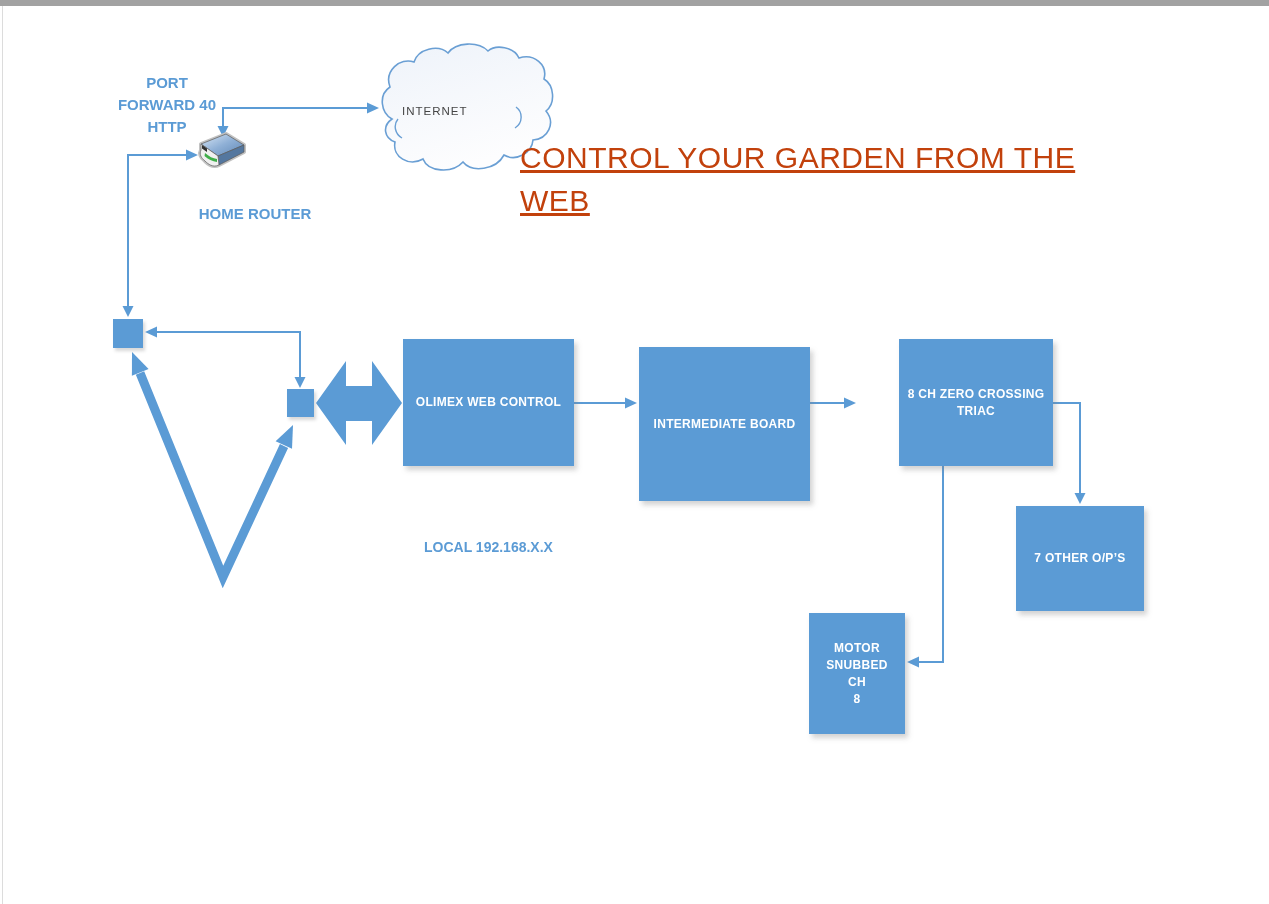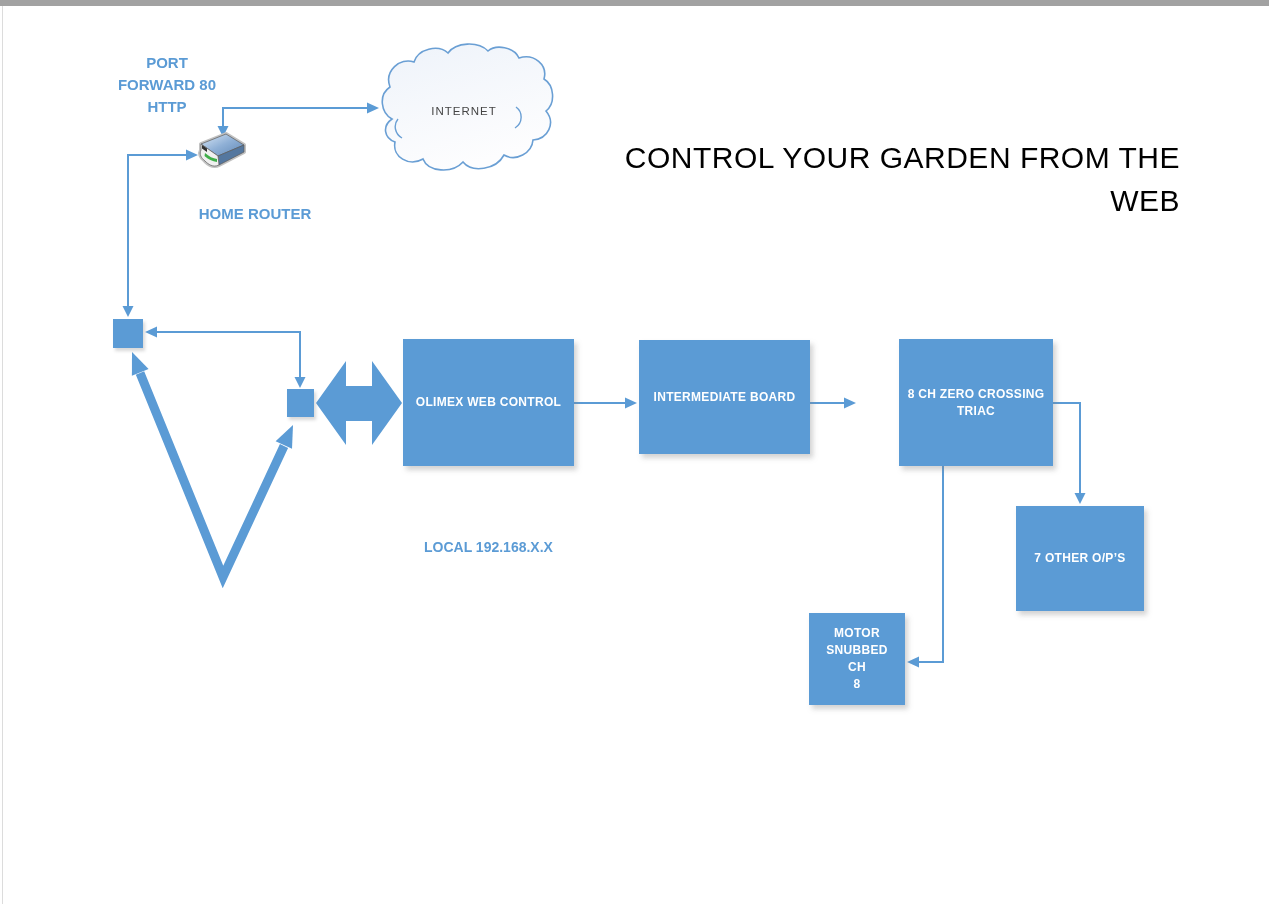--- a/index.html
+++ b/index.html
@@ -8,39 +8,40 @@
     font-family:"Liberation Sans", sans-serif;overflow:hidden;
   }
   .topbar{position:absolute;left:0;top:0;width:1269px;height:6px;background:#a2a2a2;}
   .leftedge{position:absolute;left:2px;top:6px;width:1px;height:898px;background:#dcdcdc;}
   svg.layer{position:absolute;left:0;top:0;width:1269px;height:904px;}
   .lbl{position:absolute;color:#5b9bd5;font-weight:600;}
   .lbl div{white-space:nowrap;}
   .center{text-align:center;}
   .title{
     position:absolute;left:520px;top:136px;width:660px;
-    color:#000000;font-size:30px;line-height:43px;text-align:right;font-weight:400;
+    color:#c2410c;font-size:30px;line-height:43px;text-align:left;font-weight:400;
     letter-spacing:.5px;
+    text-decoration:underline;
   }
   .node{
     position:absolute;background:#5b9bd5;color:#ffffff;
     display:flex;align-items:center;justify-content:center;flex-direction:column;
     text-align:center;font-size:12px;font-weight:600;letter-spacing:.3px;line-height:17px;
     box-shadow:3px 4px 5px rgba(130,130,130,.35);
     padding:0 8px;box-sizing:border-box;
   }
   .sq{
     position:absolute;background:#5b9bd5;
     box-shadow:2px 3px 3px rgba(130,130,130,.3);
   }
   .internet-lbl{
-    position:absolute;left:402px;top:105px;width:124px;text-align:center;
+    position:absolute;left:402px;top:105px;width:124px;text-align:left;
     color:#454545;font-size:11.5px;letter-spacing:1px;font-weight:400;
   }
-  .port-forward{left:105px;top:52px;width:124px;font-size:15px;line-height:22px;}
+  .port-forward{left:105px;top:72px;width:124px;font-size:15px;line-height:22px;}
   .home-router{left:185px;top:205px;width:140px;font-size:15px;}
   .local-ip{left:424px;top:539px;width:220px;font-size:14px;}
   .ethernet{left:133px;top:610px;width:208px;font-size:15px;line-height:24px;}
 </style>
 </head>
 <body>
 
 <div id="stage">
 
   <div class="topbar"></div>
@@ -114,50 +115,50 @@
     <path d="M12,16 L29,28 L30,37 C24,40 19,36 16,33 C12,30 10,26 12,22 Z" fill="#f0f0f0" stroke="#5a5a5a" stroke-width="0.7"></path>
     <path d="M16,25 C20,28.5 24,30.5 28,31 L28,34 C23.5,33.5 19,31 15.5,28 Z" fill="#3fae49"></path>
     <polygon points="13,17 18,20.5 18,24 13,20.5" fill="#303030"></polygon>
   </svg>
 
   <div class="sq" style="left:113px;top:319px;width:30px;height:29px;"></div>
   <div class="sq" style="left:287px;top:389px;width:27px;height:28px;"></div>
 
   <div class="lbl center port-forward">
     <div>PORT</div>
-    <div>FORWARD 80</div>
+    <div>FORWARD 40</div>
     <div>HTTP</div>
   </div>
 
   <div class="lbl center home-router">HOME ROUTER</div>
 
   <div class="title">
     <div>CONTROL YOUR GARDEN FROM THE</div>
     <div>WEB</div>
   </div>
 
   <div class="lbl local-ip">LOCAL 192.168.X.X</div>
 
 
   <div class="node" style="left:403px;top:339px;width:171px;height:127px;">
     <div>OLIMEX WEB CONTROL</div>
   </div>
 
-  <div class="node" style="left:639px;top:340px;width:171px;height:114px;">
+  <div class="node" style="left:639px;top:347px;width:171px;height:154px;">
     <div>INTERMEDIATE BOARD</div>
   </div>
 
   <div class="node" style="left:899px;top:339px;width:154px;height:127px;">
     <div>8 CH ZERO CROSSING</div>
     <div>TRIAC</div>
   </div>
 
   <div class="node" style="left:1016px;top:506px;width:128px;height:105px;">
     <div>7 OTHER O/P’S</div>
   </div>
 
-  <div class="node" style="left:809px;top:613px;width:96px;height:92px;">
+  <div class="node" style="left:809px;top:613px;width:96px;height:121px;">
     <div>MOTOR</div>
     <div>SNUBBED CH</div>
     <div>8</div>
   </div>
 
 </div>
 
 </body></html>

